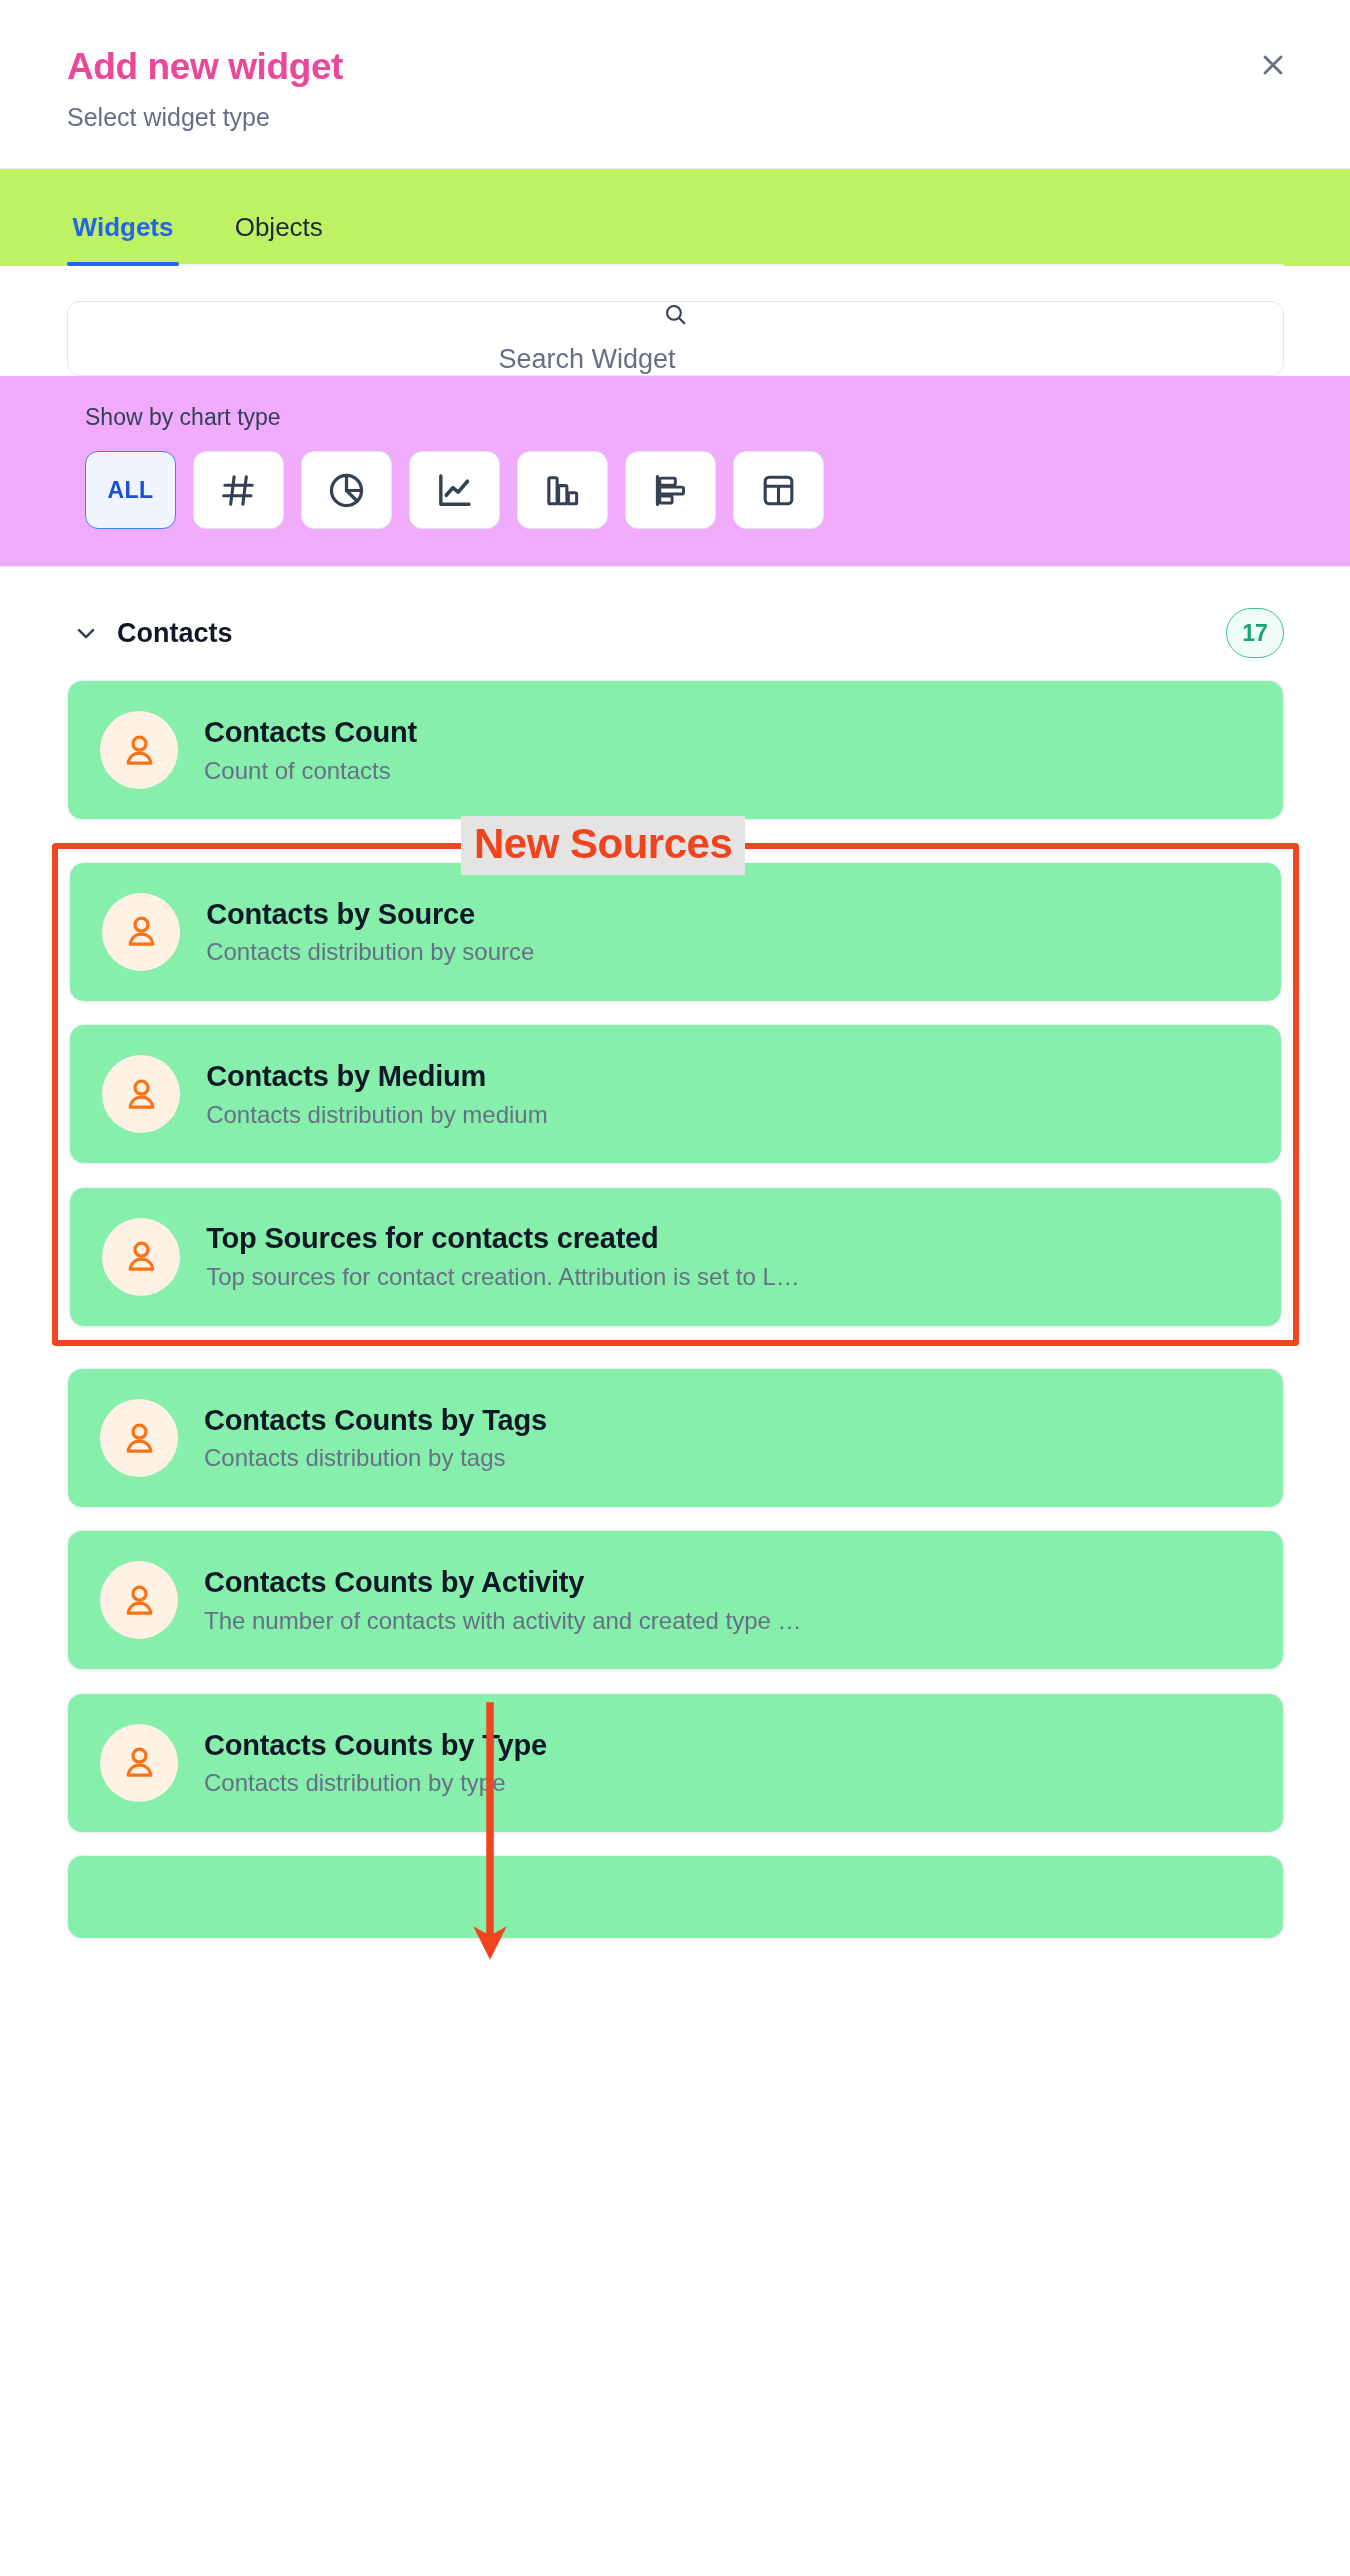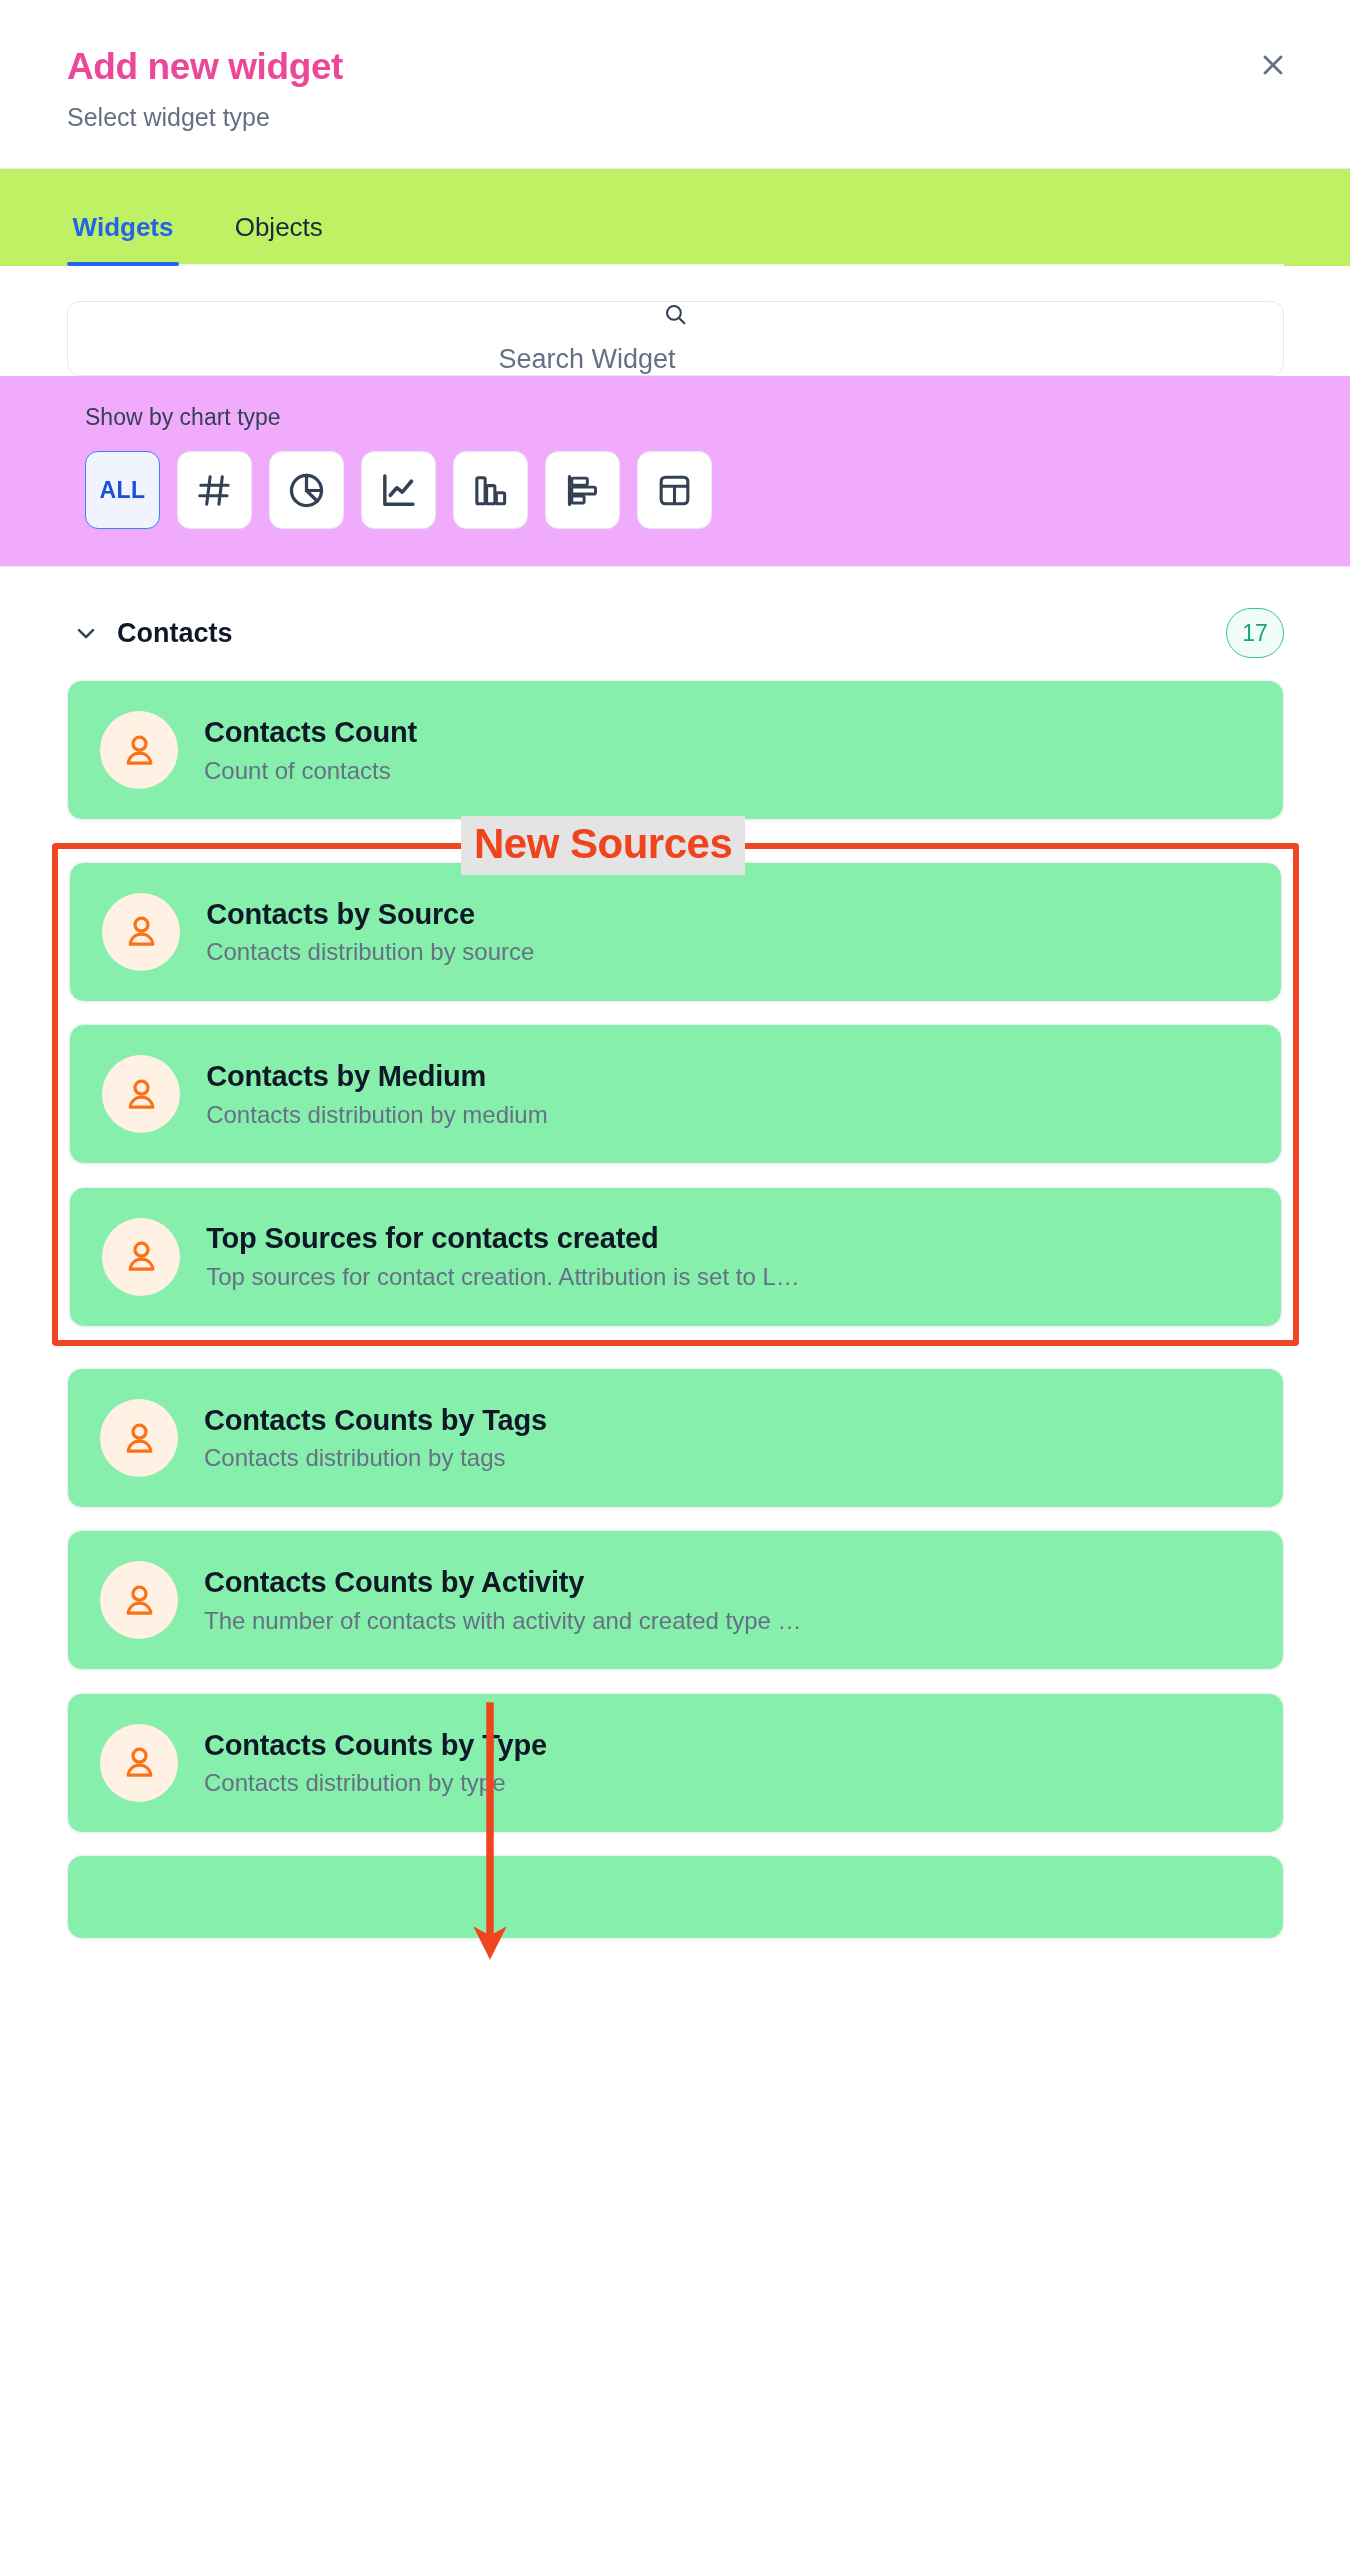--- a/index.html
+++ b/index.html
@@ -119,21 +119,21 @@
     border-bottom: 0.9px solid #eaecf0;
   }
   .filters-label {
     font-size: 23px;
     color: #344054;
     font-weight: 400;
     margin-bottom: 20.5px;
   }
   .filters-row { display: flex; gap: 17px; }
   .filter-btn {
-    width: 75px;
+    width: 91px;
     height: 78px;
     border: 1.5px solid #e4e7ec;
     border-radius: 13px;
     background: #fff;
     display: flex;
     align-items: center;
     justify-content: center;
     cursor: pointer;
     padding: 0;
   }
@@ -173,21 +173,21 @@
   .group-count {
     margin-left: auto;
     min-width: 58px;
     height: 50px;
     padding: 0 13px;
     border: 1.5px solid #3cc28a;
     border-radius: 28px;
     background: #f0fdf6;
     color: #17a673;
     font-size: 23px;
-    font-weight: 400;
+    font-weight: 700;
     display: flex;
     align-items: center;
     justify-content: center;
   }
 
   .cards { display: flex; flex-direction: column; gap: 22.4px; }
 
   .widget-card {
     display: flex;
     align-items: center;

